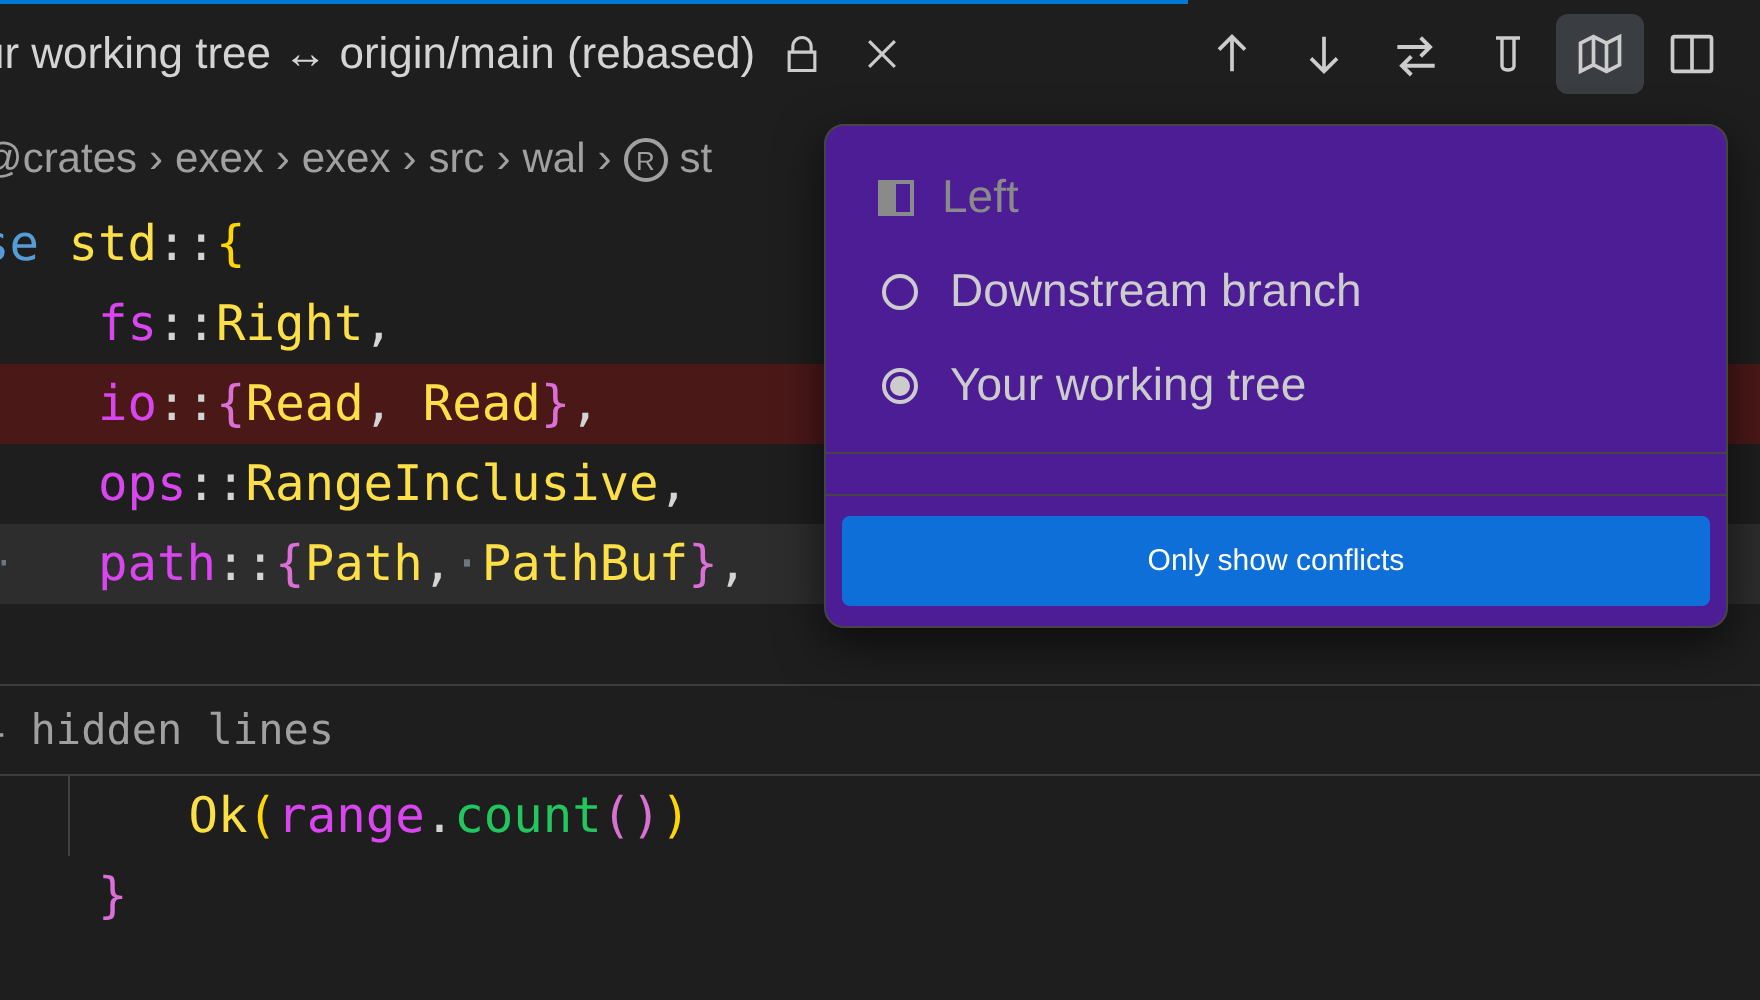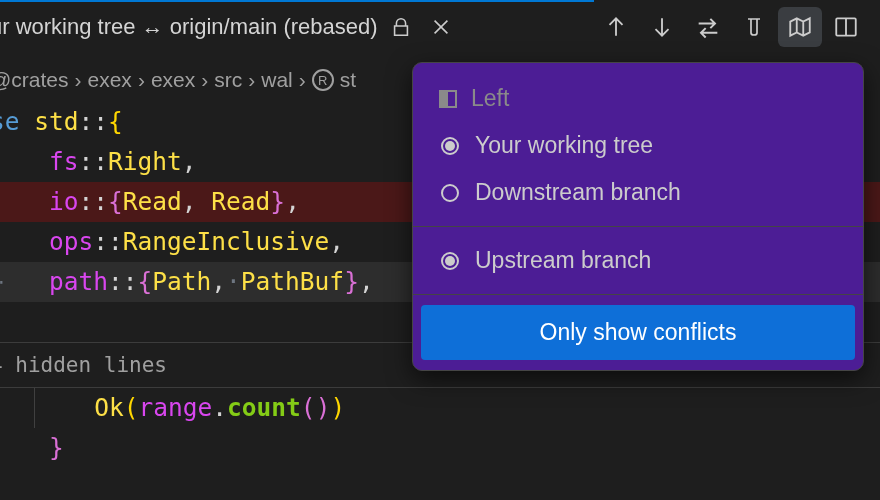--- a/index.html
+++ b/index.html
@@ -127,21 +127,21 @@
   
   .tk-kw { color: #569cd6; }
   .tk-ty { color: #fde047; }
   .tk-id { color: #d946ef; }
   .tk-punc { color: #d4d4d4; }
   .tk-dcolon { color: #d4d4d4; }
   .tk-brace-y { color: #ffd700; }
   .tk-brace-p { color: #da70d6; }
   .tk-paren-y { color: #ffd700; }
   .tk-paren-p { color: #da70d6; }
-  .tk-fn { color: #84cc16; font-weight: bold; }
+  .tk-fn { color: #22c55e; }
   
   .popup {
     position: absolute;
     right: 16px;
     top: 62px;
     width: 452px;
     background: #4c1d95;
     border: 1px solid #454545;
     border-radius: 10px;
     box-shadow: 0 8px 24px rgba(0,0,0,0.6);
@@ -211,21 +211,21 @@
     margin-top: 4px;
     background: #0e639c;
     background: #0b6bcb;
     background: #0e6dcf;
     background: #0d6efd;
     background: linear-gradient(#0d6efd,#0d6efd);
     background: #0c72d6;
     background: #0a6dd0;
     background: #0e6fd8;
     color: #ffffff;
-    font-size: 23px;
+    font-size: 15px;
     text-align: center;
     padding: 14px 0;
     border-radius: 4px;
     cursor: pointer;
   }
   
   .ico { stroke: #cccccc; stroke-width: 1.7; fill: none; }
 </style>
 </head>
 <body>
@@ -309,30 +309,26 @@
   <div class="line">    <span class="tk-brace-p">}</span></div>
 </div>
 
 <div class="popup">
   <div class="popup-section">
     <div class="popup-heading">
       <span class="pane-ico left"></span>
       <span>Left</span>
     </div>
     <div class="popup-item">
+      <span class="radio"></span>
+      <span>Downstream branch</span>
+    </div>
+    <div class="popup-item">
       <span class="radio checked"></span>
       <span>Your working tree</span>
     </div>
-    <div class="popup-item">
-      <span class="radio"></span>
-      <span>Downstream branch</span>
-    </div>
   </div>
   <hr>
   <div class="popup-section">
-    <div class="popup-item">
-      <span class="radio checked"></span>
-      <span>Upstream branch</span>
-    </div>
   </div>
   <hr>
   <div class="popup-btn">Only show conflicts</div>
 </div>
 
 </body></html>

